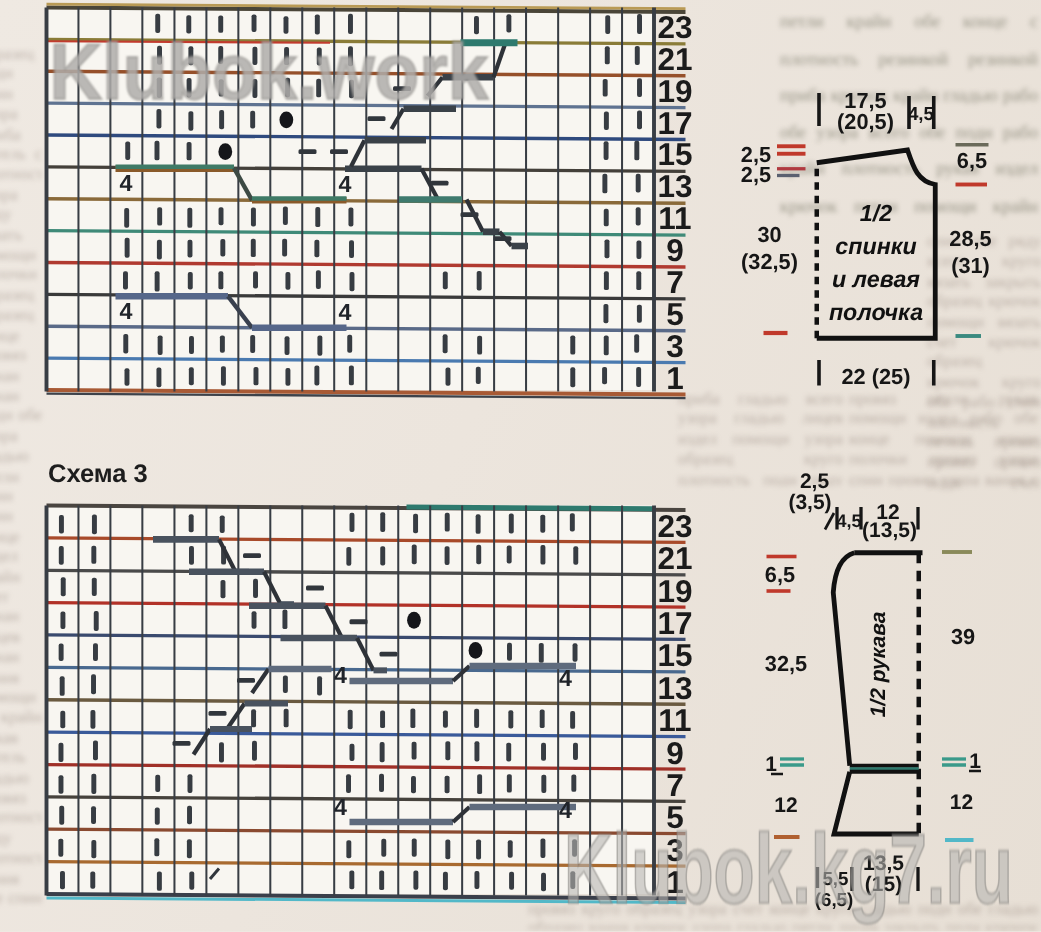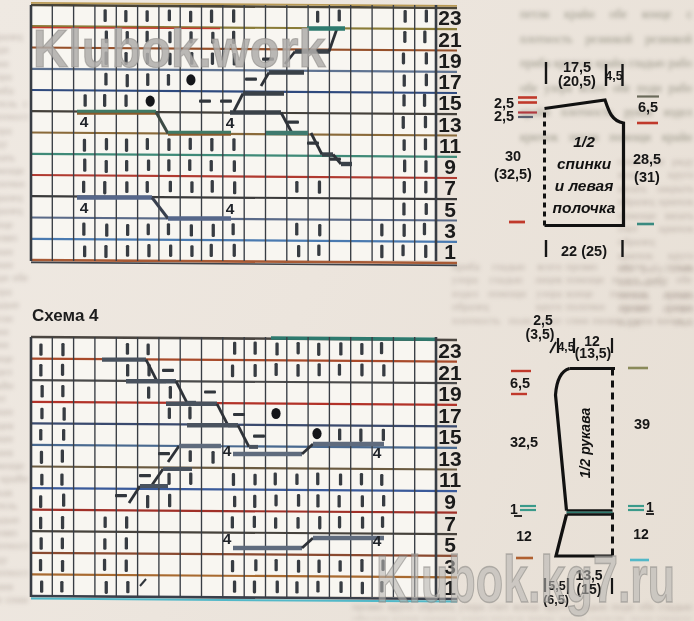--- a/index.html
+++ b/index.html
@@ -467,17 +467,17 @@
 <line x1="516" y1="558" x2="533" y2="558" stroke="#b06030" stroke-width="2.6"></line>
 <line x1="630" y1="560" x2="649" y2="560" stroke="#52b8c8" stroke-width="2.6"></line>
 <line x1="545" y1="578" x2="545" y2="592" stroke="#161616" stroke-width="2.2"></line>
 <line x1="568" y1="578" x2="568" y2="594" stroke="#161616" stroke-width="2.2"></line>
 <text x="557" y="590" text-anchor="middle" font-family="Liberation Sans" font-size="12.5" font-weight="bold" fill="#161616">5,5</text>
 <text x="556" y="604" text-anchor="middle" font-family="Liberation Sans" font-size="12.5" font-weight="bold" fill="#161616">(6,5)</text>
 <text x="589" y="580" text-anchor="middle" font-family="Liberation Sans" font-size="14" font-weight="bold" fill="#161616">13,5</text>
 <text x="589" y="594" text-anchor="middle" font-family="Liberation Sans" font-size="14" font-weight="bold" fill="#161616">(15)</text>
 <line x1="612" y1="578" x2="612" y2="594" stroke="#161616" stroke-width="2.2"></line>
 </svg>
-<div id="h3">Схема 4</div>
+<div id="h3">Схема 3</div>
 <div class="wm" style="left:33px;top:18px;font-size:53px;transform:scaleX(0.92);
 color:rgba(175,173,170,0.85);-webkit-text-stroke:1.2px rgba(138,136,133,0.55);filter:blur(0.6px);">Klubok.work</div>
 <div class="wm" style="left:376px;top:541px;font-size:66px;transform:scaleX(0.68);
 color:rgba(183,181,178,0.58);-webkit-text-stroke:1.4px rgba(132,130,127,0.52);filter:blur(0.6px);">Klubok.kg7.ru</div>
 </div>
 </body></html>

